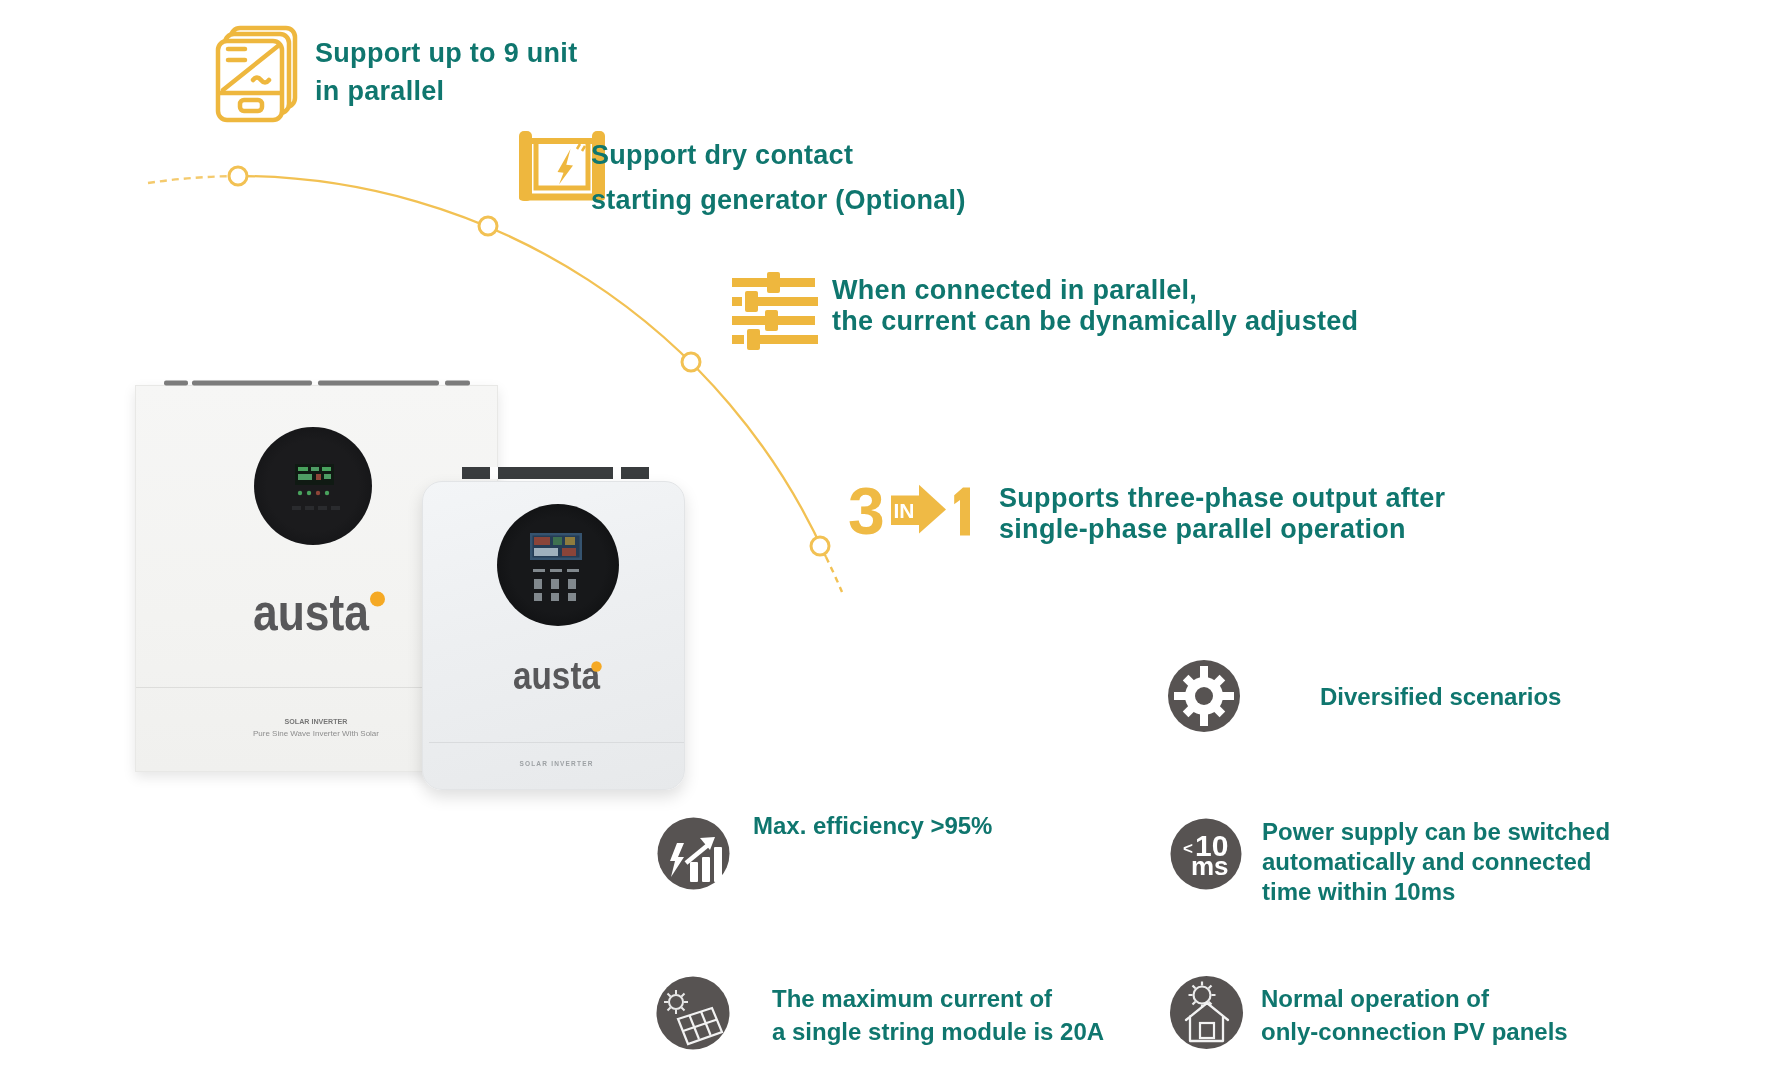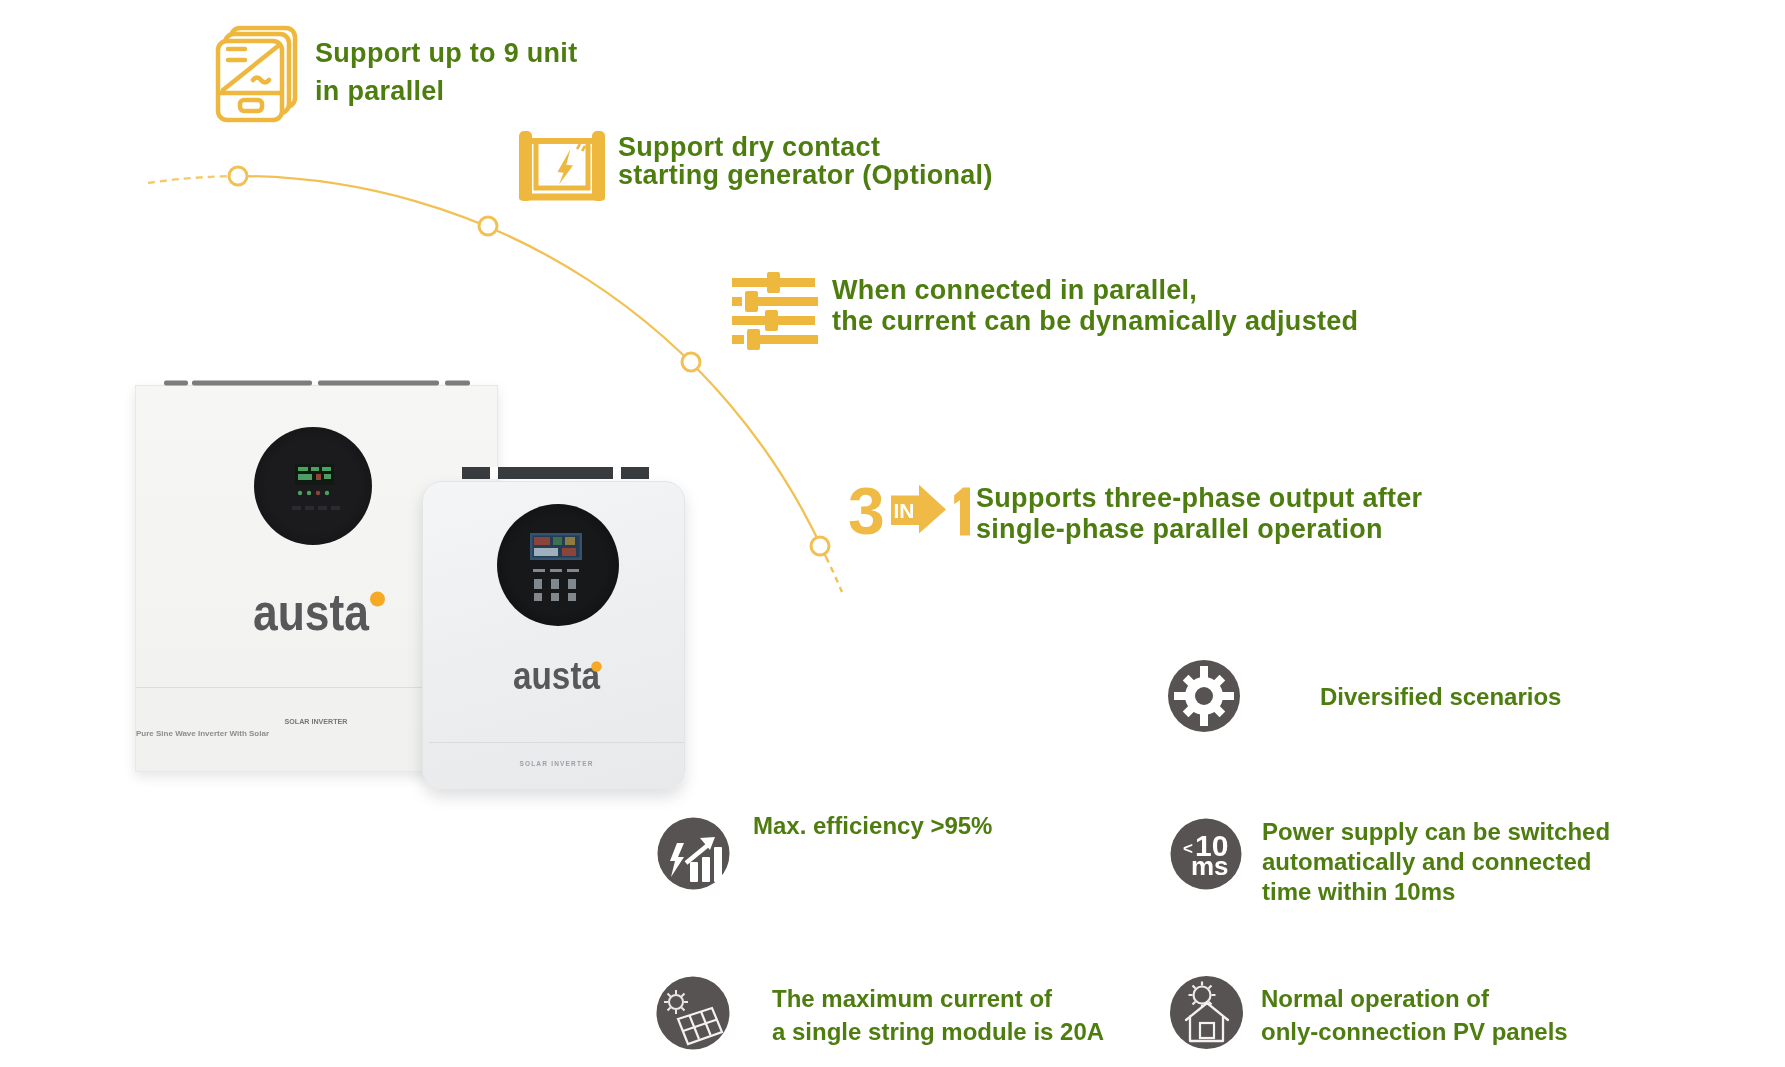--- a/index.html
+++ b/index.html
@@ -1,17 +1,17 @@
 <!DOCTYPE html>
 <html><head>
 <meta charset="utf-8">
 <style>
 html,body{margin:0;padding:0}
 body{width:1785px;height:1067px;background:#ffffff;font-family:"Liberation Sans",sans-serif;position:relative;overflow:hidden}
-.t{position:absolute;font-weight:bold;color:#4d7c0f;white-space:pre}
+.t{position:absolute;font-weight:bold;color:#0f766e;white-space:pre}
 .big{font-size:27px;letter-spacing:0.3px}
 .sm{font-size:24px;letter-spacing:0px}
 .abs{position:absolute}
 </style>
 </head>
 <body>
 
 <svg class="abs" style="left:0px;top:0px" width="1785" height="1067" viewBox="0 0 1785 1067">
   <path d="M 148 183 A 646 646 0 0 1 238 176" fill="none" stroke="#f2c153" stroke-width="2.4" stroke-dasharray="7 5" opacity="0.85"></path>
   <path d="M 238 176 A 646 646 0 0 1 826 557" fill="none" stroke="#f2c153" stroke-width="2.3"></path>
@@ -44,21 +44,21 @@
   <g fill="#eeb73e">
     <rect x="7" y="5" width="13" height="70" rx="5"></rect>
     <rect x="80" y="5" width="13" height="70" rx="5"></rect>
     <rect x="7" y="67.5" width="86" height="7" rx="3"></rect>
     <rect x="15" y="12" width="70" height="6"></rect>
   </g>
   <rect x="24" y="15" width="52" height="47" fill="none" stroke="#eeb73e" stroke-width="5"></rect>
   <path d="M 58.5 23 L 45.5 46 L 51.5 46.8 L 47 58.5 L 61 39.5 L 54.3 38.7 Z" fill="#eeb73e"></path>
   <path d="M 65 23 l 3 -5 M 70 25 l 3 -5" stroke="#eeb73e" stroke-width="2.5" fill="none"></path>
 </svg>
-<div class="t big" style="left:618px;top:132.6px;line-height:28px">Support dry contact
+<div class="t big" style="left:591px;top:132.6px;line-height:45px">Support dry contact
 starting generator (Optional)</div>
 
 <svg class="abs" style="left:728px;top:268px" width="95" height="82" viewBox="0 0 95 82">
   <g fill="#eeb73e">
     <rect x="4" y="10" width="83" height="9"></rect>
     <rect x="39" y="4" width="13" height="21" rx="2"></rect>
     <rect x="4" y="29" width="10" height="9"></rect>
     <rect x="24" y="29" width="66" height="9"></rect>
     <rect x="17" y="23" width="13" height="21" rx="2"></rect>
     <rect x="4" y="48" width="83" height="9"></rect>
@@ -73,21 +73,21 @@
 
 <div class="abs" style="left:848px;top:487.2px;font-weight:bold;font-size:66px;line-height:48px;color:#efba45">3</div>
 <svg class="abs" style="left:947px;top:483px" width="30" height="58" viewBox="0 0 30 58">
   <path d="M 13 52.4 L 13 17 L 7.2 21.2 L 7.2 12.2 L 16 4.5 L 23 4.5 L 23 52.4 Z" fill="#efba45"></path>
 </svg>
 <svg class="abs" style="left:888px;top:482px" width="62" height="55" viewBox="0 0 62 55">
   <rect x="3" y="13.5" width="28" height="29.5" fill="#efba45"></rect>
   <polygon points="31,2.8 58,27.6 31,51.6" fill="#efba45"></polygon>
   <text x="16" y="36" font-family="Liberation Sans" font-size="21" font-weight="bold" fill="#ffffff" text-anchor="middle">IN</text>
 </svg>
-<div class="t big" style="left:976px;top:482.9px;line-height:31.5px">Supports three-phase output after
+<div class="t big" style="left:999px;top:482.9px;line-height:31.5px">Supports three-phase output after
 single-phase parallel operation</div>
 
 <div class="abs" style="left:135px;top:385px;width:363px;height:387px;background:linear-gradient(180deg,#f6f6f5 0%,#f3f3f1 60%,#f0f0ee 100%);box-shadow:0 5px 12px rgba(0,0,0,0.10);border:1px solid #e8e8e6;box-sizing:border-box"></div>
 <svg class="abs" style="left:135px;top:377.5px" width="363" height="10" viewBox="0 0 363 10">
   <g fill="#7c7c7c">
     <rect x="29" y="2.5" width="24" height="5" rx="2"></rect>
     <rect x="57" y="2.5" width="120" height="5" rx="2"></rect>
     <rect x="183" y="2.5" width="121" height="5" rx="2"></rect>
     <rect x="310" y="2.5" width="25" height="5" rx="2"></rect>
   </g>
@@ -111,21 +111,21 @@
     <rect x="64" y="79" width="9" height="4"></rect>
     <rect x="77" y="79" width="9" height="4"></rect>
   </g>
 </svg>
 <svg class="abs" style="left:240px;top:585px" width="160" height="60" viewBox="0 0 160 60">
   <text x="13" y="44.5" font-size="52" font-weight="bold" fill="#58585a" textLength="116" lengthAdjust="spacingAndGlyphs">austa</text>
   <circle cx="137.5" cy="14" r="7.5" fill="#f5a924"></circle>
 </svg>
 <div class="abs" style="left:136px;top:687px;width:361px;height:1px;background:#dddddb"></div>
 <div class="abs" style="left:136px;top:717px;width:360px;text-align:center;font-size:7.5px;font-weight:bold;color:#777;letter-spacing:0px;transform:scaleX(0.95)">SOLAR INVERTER</div>
-<div class="abs" style="left:136px;top:729px;width:360px;text-align:left;font-size:8px;font-weight:bold;color:#8d8d8d">Pure Sine Wave Inverter With Solar</div>
+<div class="abs" style="left:136px;top:729px;width:360px;text-align:center;font-size:8px;font-weight:normal;color:#8d8d8d">Pure Sine Wave Inverter With Solar</div>
 
 <div class="abs" style="left:462px;top:467px;width:187px;height:12px;background:#393c3e"></div>
 <div class="abs" style="left:490px;top:467px;width:8px;height:12px;background:#fdfdfd"></div>
 <div class="abs" style="left:613px;top:467px;width:8px;height:12px;background:#fdfdfd"></div>
 <div class="abs" style="left:422px;top:481px;width:263px;height:309px;border-radius:20px;background:linear-gradient(165deg,#f3f5f7 0%,#edeff1 45%,#e7e9eb 100%);box-shadow:0 7px 16px rgba(0,0,0,0.13);border:1px solid #e2e4e6;box-sizing:border-box"></div>
 <div class="abs" style="left:497px;top:504px;width:122px;height:122px;border-radius:50%;background:radial-gradient(circle,#17181a 55%,#0a0b0c 100%);filter:blur(0.7px)"></div>
 <svg class="abs" style="left:497px;top:504px" width="122" height="122" viewBox="0 0 122 122">
   <rect x="33" y="29" width="52" height="27" fill="#35536f"></rect>
   <rect x="35.5" y="31.5" width="47" height="22" fill="#253c55"></rect>
   <rect x="37" y="33" width="16" height="8" fill="#8a4439"></rect>

